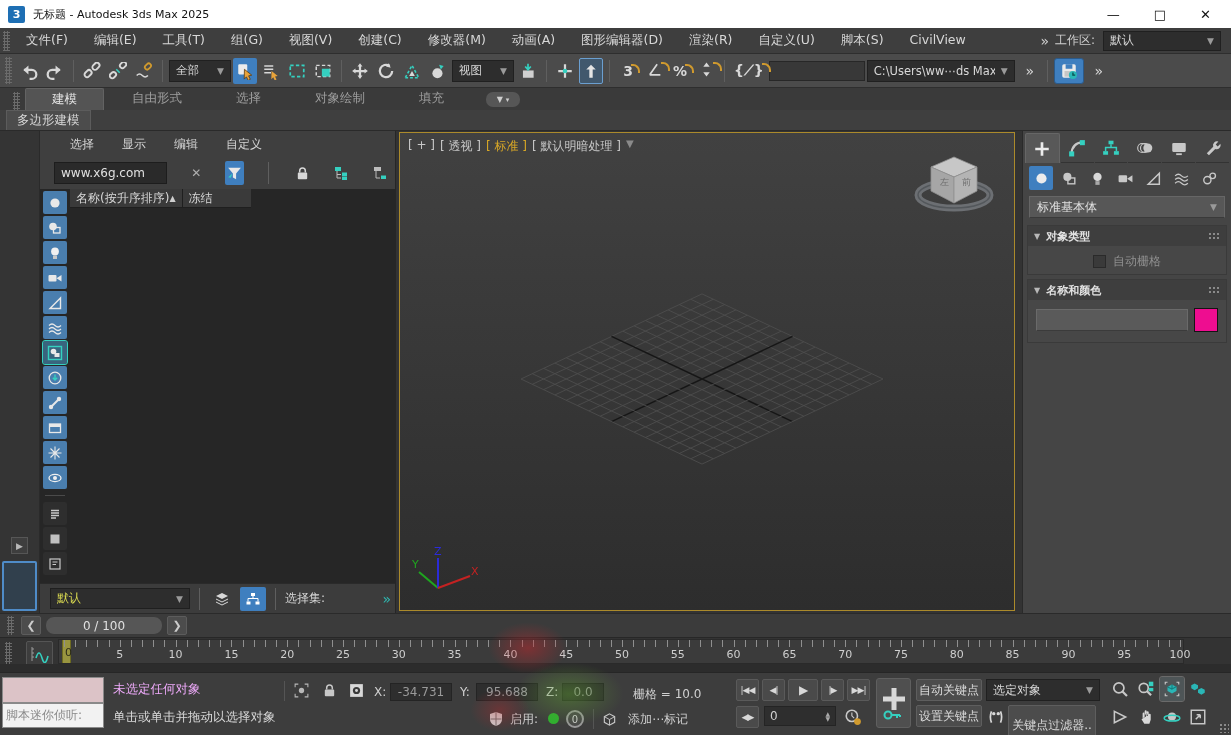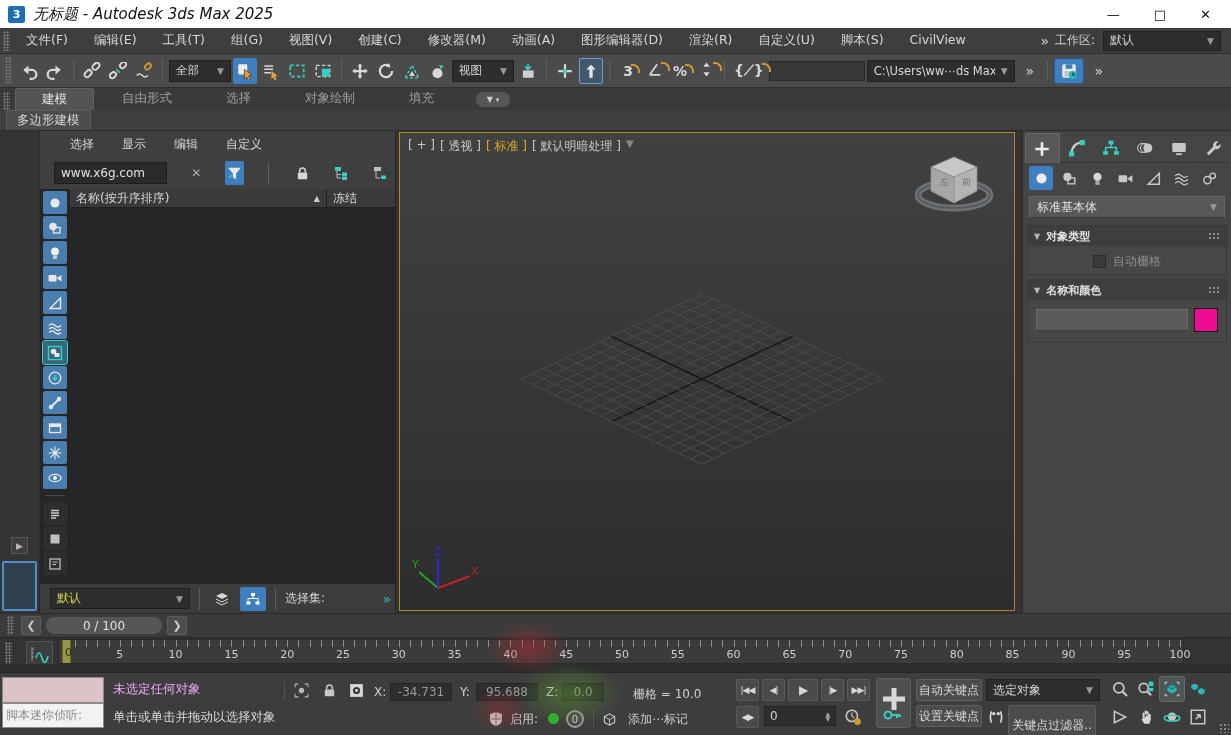--- a/index.html
+++ b/index.html
@@ -4,21 +4,21 @@
 <style>
   * { margin:0; padding:0; box-sizing:border-box; }
   html,body { background:#222; }
   body { font-family:"DejaVu Sans","Liberation Sans",sans-serif; font-size:12px; color:#d6d6d6; }
   #app { position:relative; width:1231px; height:735px; background:#474747; overflow:hidden; }
 
   
   .titlebar { height:28px; background:#ffffff; color:#111; display:flex; align-items:center; padding:0 8px; }
   .appbadge { width:17px; height:17px; background:#1e6fb4; color:#fff; font-weight:bold; font-size:11px;
               display:flex; align-items:center; justify-content:center; border-radius:2px; margin-right:8px; }
-  .tb-title { font-size:15px;font-style:italic; }
+  .tb-title { font-size:11px; }
   .winbtns { margin-left:auto; display:flex; gap:34px; padding-right:12px; font-size:13px; color:#111; }
   .winbtns span { cursor:default; }
 
   
   .menubar { height:26px; background:#3e3e3e; display:flex; align-items:center; border-bottom:1px solid #2e2e2e; }
   .grip { width:7px; height:80%; margin:0 3px; background-image:radial-gradient(#6b6b6b 1px, transparent 1.2px); background-size:3px 3px; }
   .menu-item { padding:0 13px; color:#d8d8d8; font-size:12.5px; cursor:default; }
   .menubar-right { margin-left:auto; display:flex; align-items:center; gap:8px; padding-right:10px; }
   .chev { color:#cfcfcf; font-size:14px; letter-spacing:-2px; }
   .ws-label { color:#cfcfcf; }
@@ -35,21 +35,21 @@
   .tbtn.framed { border:1px solid #6b9fd0; background:#41586d; }
   .sepv { width:1px; height:22px; background:#5f5f5f; margin:0 4px; }
   .hookwrap { position:relative; font-size:14px; font-weight:bold; padding:0 3px; }
   .hookwrap::after { content:""; position:absolute; top:1px; right:-4px; width:7px; height:7px;
           border:2px solid #d09a2e; border-left:none; border-bottom:none; border-radius:0 7px 0 0; }
   .tb-input { width:96px; height:20px; background:#383838; border:1px solid #272727; color:#ddd; padding:0 4px; }
   .savebtn { width:30px; height:26px; background:#3f7fbf; border:1px solid #2b5a8a; border-radius:3px;
              display:flex; align-items:center; justify-content:center; }
 
   
-  .ribbon-tabs { height:22px; background:#3a3a3a; display:flex; align-items:flex-end; gap:2px; }
+  .ribbon-tabs { height:22px; background:#3a3a3a; display:flex; align-items:flex-end; gap:2px; padding-left:10px; }
   .rtab { padding:2px 26px; color:#9f9f9f; font-size:12.5px; }
   .rtab.active { background:#545454; color:#e4e4e4; border:1px solid #636363; border-bottom:none; border-radius:2px 2px 0 0; }
   .ribbon-dd { width:34px; height:15px; background:#565656; border-radius:7px; margin:0 0 3px 14px;
                display:flex; align-items:center; justify-content:center; color:#cfcfcf; font-size:8px; gap:3px; }
   .ribbon-sub { height:21px; background:#3f3f3f; display:flex; align-items:flex-end; border-bottom:1px solid #2a2a2a; padding-left:6px; }
   .subtab { background:#4c4c4c; border:1px solid #5c5c5c; border-bottom:none; color:#d6d6d6; padding:1px 10px; font-size:12.5px; }
 
   
   .main { display:flex; height:482px; }
   .leftstrip { position:relative; width:40px; background:#343434; border-right:1px solid #2a2a2a; }
@@ -67,21 +67,21 @@
               display:flex; align-items:center; padding:0 6px; }
   .ex-x { color:#b0b0b0; font-size:12px; padding:0 4px; }
   .sqbtn { width:26px; height:24px; display:flex; align-items:center; justify-content:center; border-radius:2px; }
   .sqbtn.blue { background:#3f7fbf; }
   .ex-body { flex:1; display:flex; background:#262626; overflow:hidden; }
   .ex-iconstrip { width:30px; background:#262626; padding-top:2px; display:flex; flex-direction:column; align-items:center; gap:2px; }
   .xicon { width:24px; height:23px; background:#4a7eae; border-radius:2px; display:flex; align-items:center; justify-content:center; }
   .xicon.sel { background:#39647e; outline:1px solid #35d0c0; }
   .xicon.dark { background:#2e2e2e; }
   .xsep { width:20px; height:1px; background:#4a4a4a; margin:4px 0; }
-  .ex-table { flex:1; display:flex; flex-direction:column; }
+  .ex-table { flex:1; display:flex; flex-direction:row; }
   .ex-header { height:19px; display:flex; background:#3a3a3a; border-bottom:1px solid #1f1f1f; font-size:12px; }
   .ex-hname { flex:1; display:flex; align-items:center; padding:0 6px; border-right:1px solid #1f1f1f; color:#d8d8d8; }
   .ex-hfreeze { width:68px; display:flex; align-items:center; padding:0 6px; color:#d8d8d8; }
   .sortarrow { margin-left:auto; font-size:8px; color:#cfcfcf; }
   .ex-list { flex:1; background:#262626; }
   .ex-footer { height:30px; background:#3c3c3c; border-top:1px solid #2a2a2a; display:flex; align-items:center; gap:5px; padding:0 6px 0 10px; }
   .preset-dd { width:140px; height:21px; background:#2d2d2d; border:1px solid #1f1f1f; display:flex; align-items:center;
                padding:0 6px; color:#d8d850; }
   .ex-footer .chev { margin-left:auto; color:#2fb8b0; }
 

